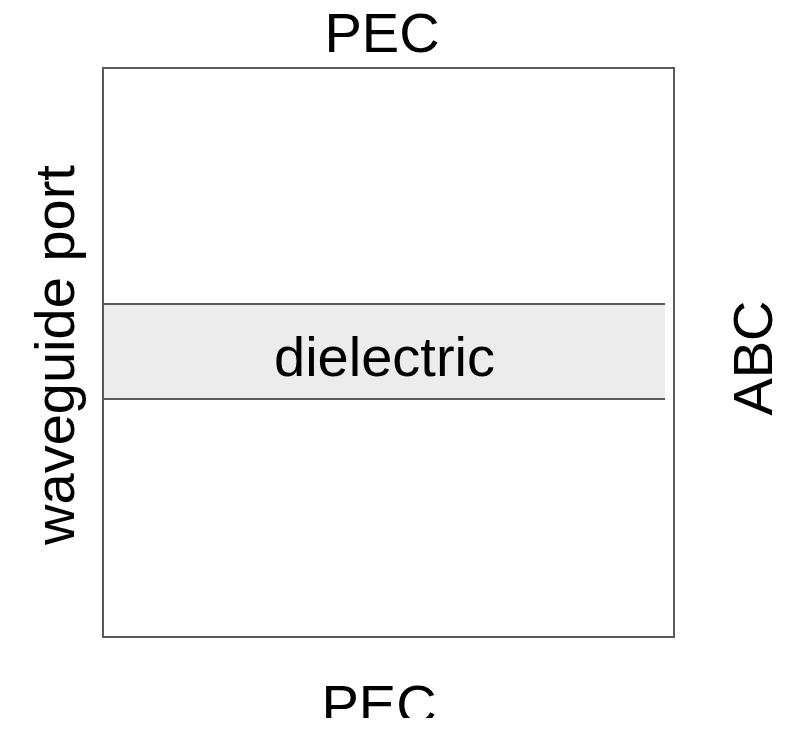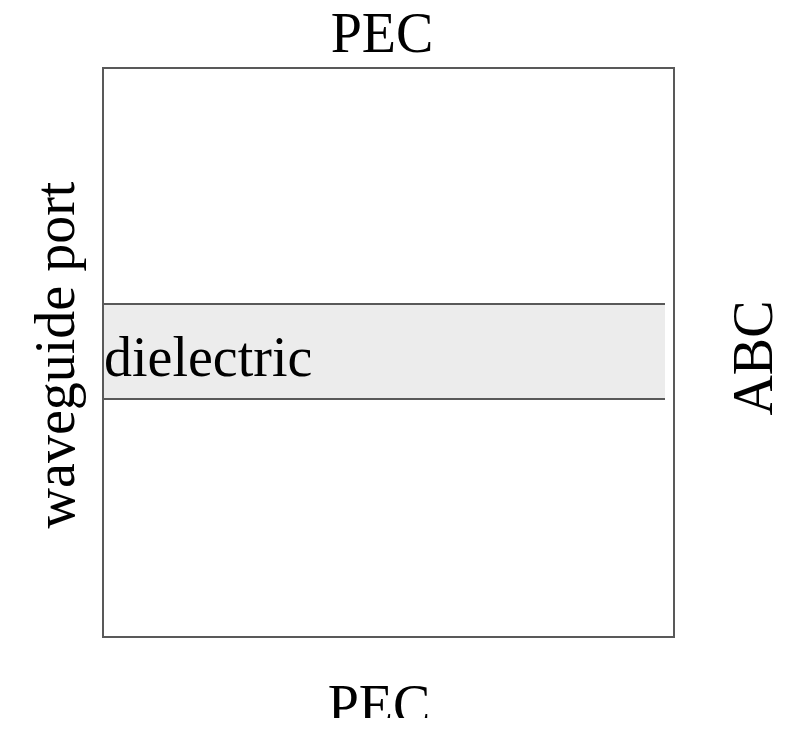--- a/index.html
+++ b/index.html
@@ -11,21 +11,21 @@
   html, body {
     margin: 0;
     padding: 0;
     background: var(--bg);
   }
   .canvas {
     position: relative;
     width: 791px;
     height: 718px;
     background: var(--bg);
-    font-family: Liberation Serif, serif;
+    font-family: Liberation Sans, sans-serif;
     color: var(--text);
     overflow: hidden;
   }
   .boundary-label {
     position: absolute;
     font-size: 56px;
     line-height: 1;
     white-space: nowrap;
     transform: translate(-50%, -50%);
   }
@@ -48,20 +48,21 @@
     left: 0;
     right: 8px;
     top: 234px;
     height: 97px;
     box-sizing: border-box;
     border-top: 2px solid var(--outline);
     border-bottom: 2px solid var(--outline);
     background: var(--fill);
     display: flex;
     align-items: center;
+    justify-content: center;
   }
   .strip-label {
     font-size: 56px;
     line-height: 1;
     position: relative;
     top: 5px;
     white-space: nowrap;
   }
 </style>
 </head>

